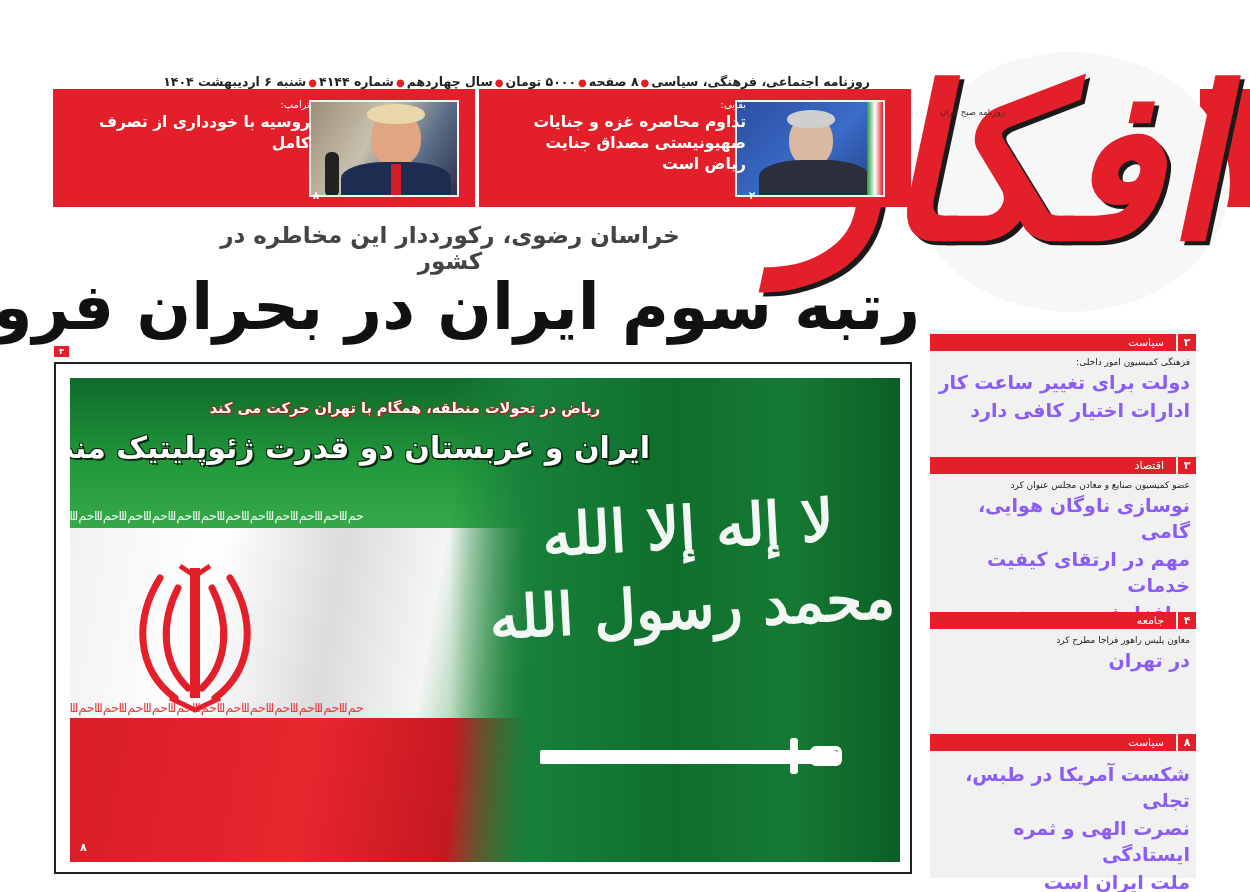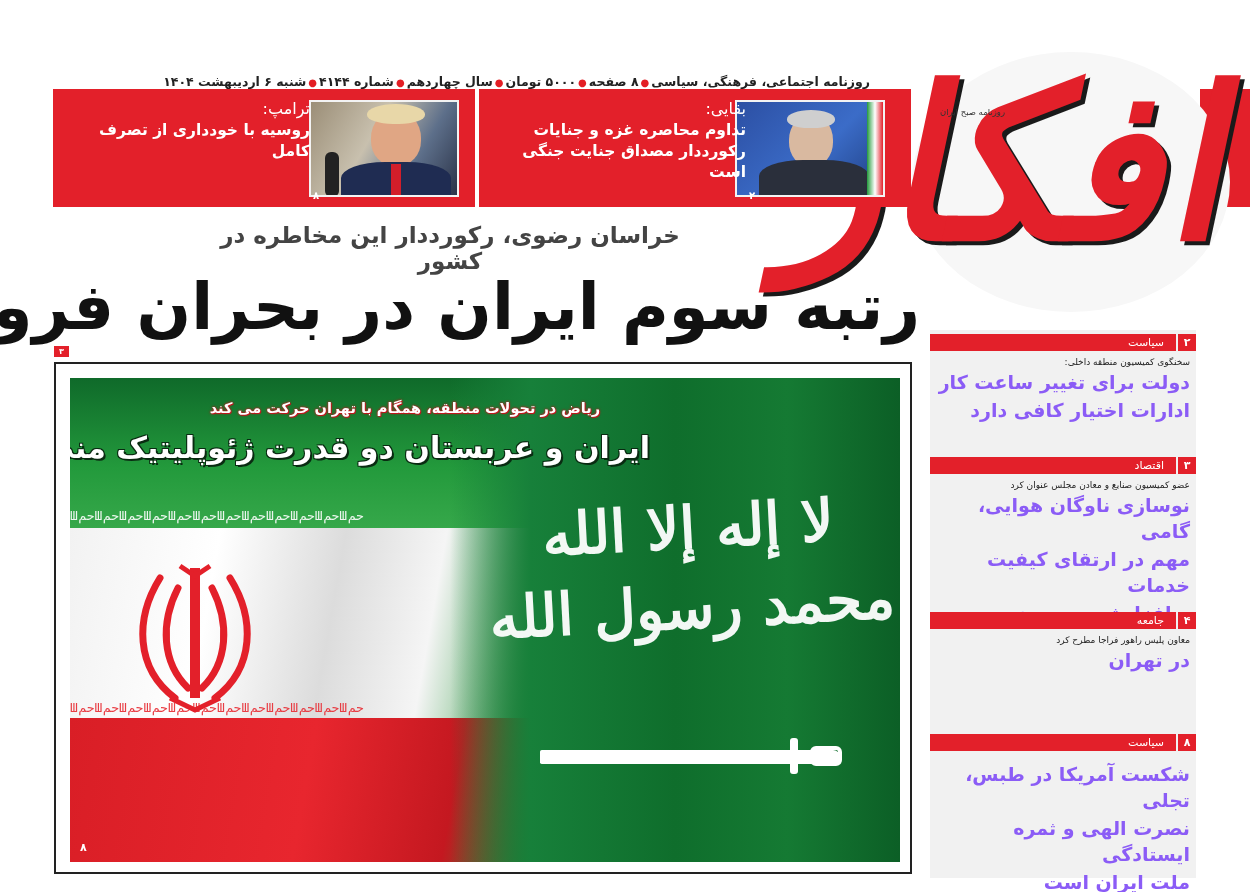--- a/index.html
+++ b/index.html
@@ -19,21 +19,21 @@
   .band.right { left: 479px; width: 432px; }
   .band.logo-right { left: 1200px; width: 50px; top: 89px; height: 118px; background: #e3202a; }
 
   .teaser-photo { position: absolute; top: 11px; width: 150px; height: 97px; border: 2px solid #f3f3f3; overflow: hidden; }
   .band.right .teaser-photo { left: 256px; background: linear-gradient(135deg, #2c4fa3 0%, #3b6cc8 55%, #1e3d7f 100%); }
   .band.left .teaser-photo { left: 256px; background: linear-gradient(120deg, #9b8e77 0%, #c8c0ae 40%, #5d6f8a 70%, #2b3348 100%); }
   .person-head { position: absolute; border-radius: 50% 50% 45% 45%; }
   .person-body { position: absolute; border-radius: 40% 40% 0 0; }
 
   .teaser-text { position: absolute; top: 10px; right: 165px; width: 240px; direction: rtl; text-align: right; color: #fff; }
-  .teaser-kicker { font-size: 16px; font-weight: normal; margin-bottom: 2px; }
+  .teaser-kicker { font-size: 10px; font-weight: normal; margin-bottom: 2px; }
   .teaser-headline { font-size: 15.5px; font-weight: bold; line-height: 21px; letter-spacing: -0.5px; }
   .teaser-page { position: absolute; bottom: 6px; right: 156px; color: #fff; font-size: 10px; font-weight: bold; }
 
   
   .logo-circle { position: absolute; left: 912px; top: 52px; width: 318px; height: 260px; border-radius: 50%; background: #f7f7f7; }
   .logo-text { position: absolute; left: 918px; top: 20px; width: 320px; height: 290px; direction: rtl; text-align: center;
     font-family: "DejaVu Serif", serif; font-weight: bold; font-size: 210px; line-height: 290px; color: #e3202a;
     text-shadow: 5px 4px 0 #1a1a1a; transform: skewX(-12deg); letter-spacing: -20px; }
   .logo-tagline { position: absolute; left: 925px; top: 107px; width: 80px; direction: rtl; text-align: right; font-size: 8.5px; color: #333; }
 
@@ -100,21 +100,21 @@
 <div class="band right">
   <div class="teaser-photo">
     <div class="person-head" style="left:52px;top:12px;width:44px;height:52px;background:#d9b9a0;"></div>
     <div class="person-head" style="left:50px;top:8px;width:48px;height:18px;background:#cfcfcf;"></div>
     <div class="person-body" style="left:22px;top:58px;width:110px;height:40px;background:#2a2f3b;"></div>
     <div style="position:absolute;left:130px;top:0;width:16px;height:97px;background:linear-gradient(90deg,#239a3c,#fff,#e3202a);"></div>
   </div>
   <div class="teaser-text">
     <div class="teaser-kicker">بقایی:</div>
     <div class="teaser-headline">تداوم محاصره غزه و جنایات</div>
-    <div class="teaser-headline">رکورددار مصداق جنایت جنگی است</div>
+    <div class="teaser-headline">صهیونیستی مصداق جنایت ریاض است</div>
   </div>
   <div class="teaser-page">۲</div>
 </div>
 
 <div class="band left">
   <div class="teaser-photo">
     <div class="person-head" style="left:60px;top:8px;width:50px;height:56px;background:#e0a684;"></div>
     <div class="person-head" style="left:56px;top:2px;width:58px;height:20px;background:#e8d7a8;"></div>
     <div class="person-body" style="left:30px;top:60px;width:110px;height:40px;background:#1f2c52;"></div>
     <div style="position:absolute;left:80px;top:62px;width:10px;height:35px;background:#d21e2a;"></div>
@@ -165,21 +165,21 @@
     <div class="feature-page">۸</div>
   </div>
 </div>
 
 <div class="sidebar">
   <div class="side-item" style="top:4px;">
     <div class="side-bar">
       <span class="side-num">۲</span>
       <span class="side-section">سیاست</span>
     </div>
-    <div class="side-kicker">سخنگوی کمیسیون منطقه داخلی:</div>
+    <div class="side-kicker">فرهنگی کمیسیون امور داخلی:</div>
     <div class="side-headline">دولت برای تغییر ساعت کار</div>
     <div class="side-headline">ادارات اختیار کافی دارد</div>
   </div>
 
   <div class="side-item" style="top:127px;">
     <div class="side-bar">
       <span class="side-num">۳</span>
       <span class="side-section">اقتصاد</span>
     </div>
     <div class="side-kicker">عضو کمیسیون صنایع و معادن مجلس عنوان کرد</div>

